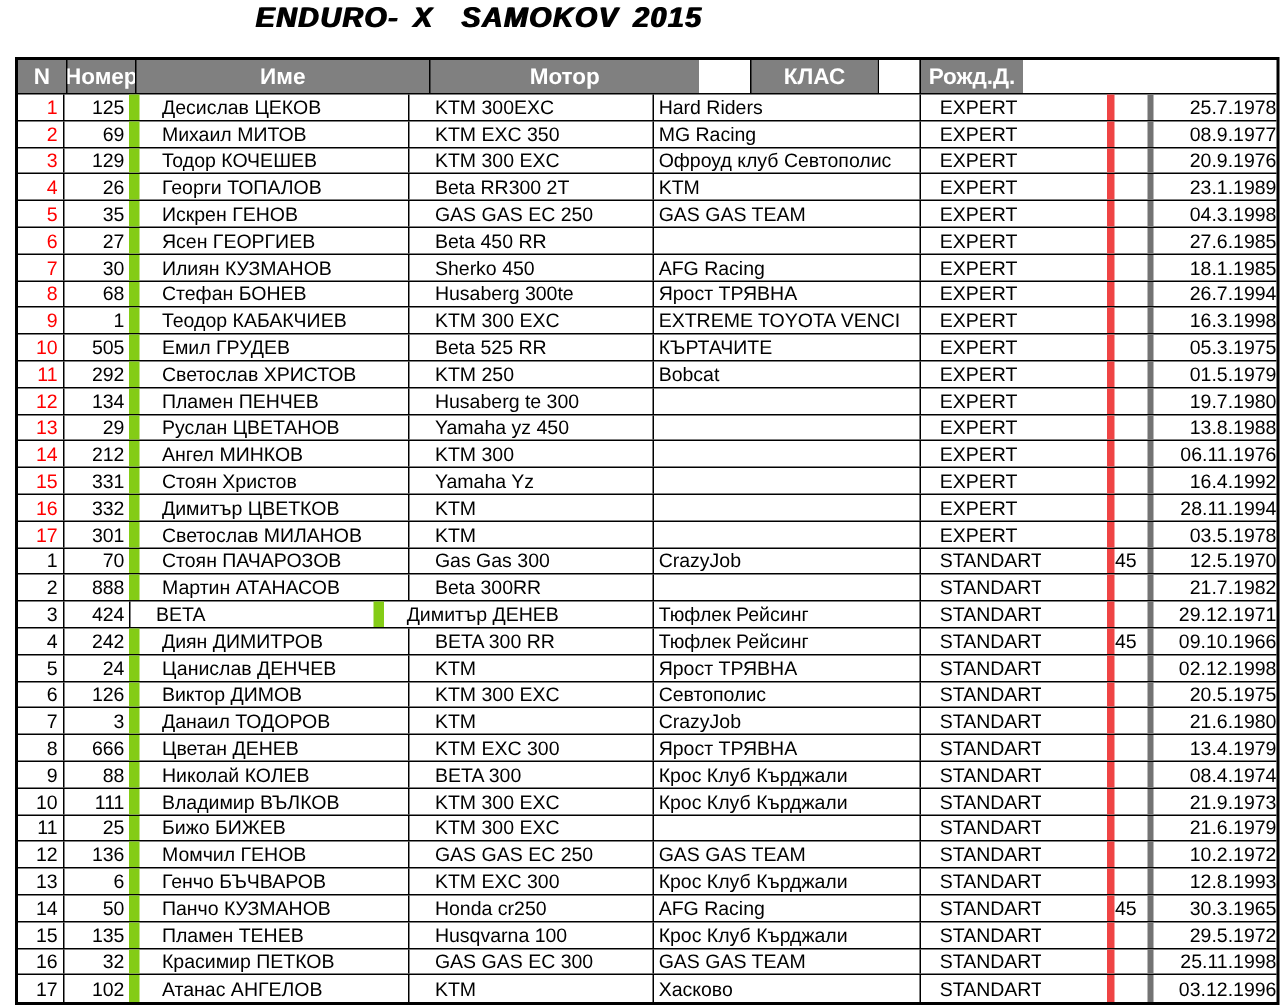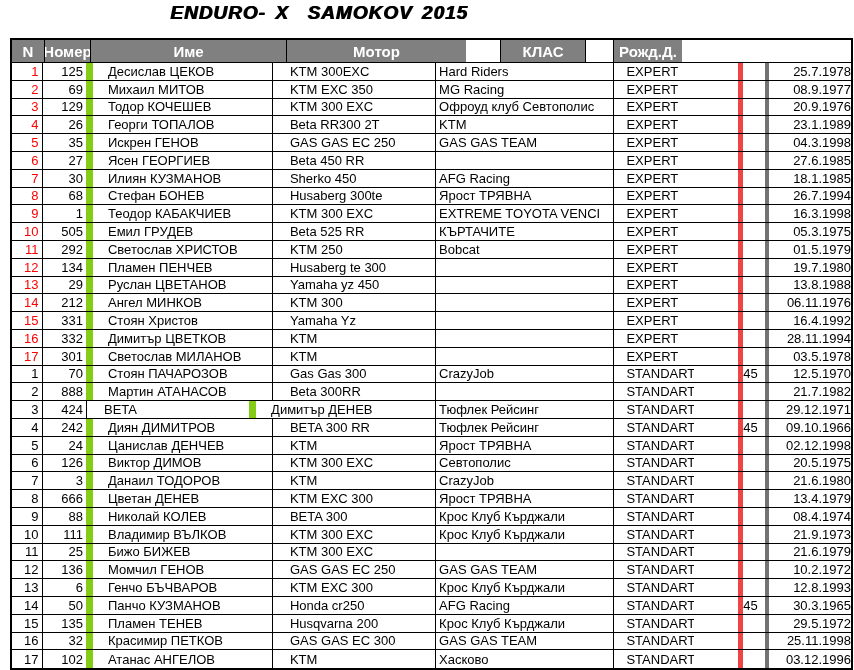--- a/index.html
+++ b/index.html
@@ -401,21 +401,21 @@
         <div class="td c-moto">Honda cr250</div>
         <div class="td c-club">AFG Racing</div>
         <div class="td c-klas">STANDART</div>
         <div class="td c-vet">45</div>
         <div class="td c-born">30.3.1965</div>
       </div>
       <div class="trow">
         <div class="td c-n">15</div>
         <div class="td c-num">135</div>
         <div class="td c-name">Пламен ТЕНЕВ</div>
-        <div class="td c-moto">Husqvarna 200</div>
+        <div class="td c-moto">Husqvarna 100</div>
         <div class="td c-club">Крос Клуб Кърджали</div>
         <div class="td c-klas">STANDART</div>
         <div class="td c-vet"></div>
         <div class="td c-born">29.5.1972</div>
       </div>
       <div class="trow">
         <div class="td c-n">16</div>
         <div class="td c-num">32</div>
         <div class="td c-name">Красимир ПЕТКОВ</div>
         <div class="td c-moto">GAS GAS EC 300</div>

